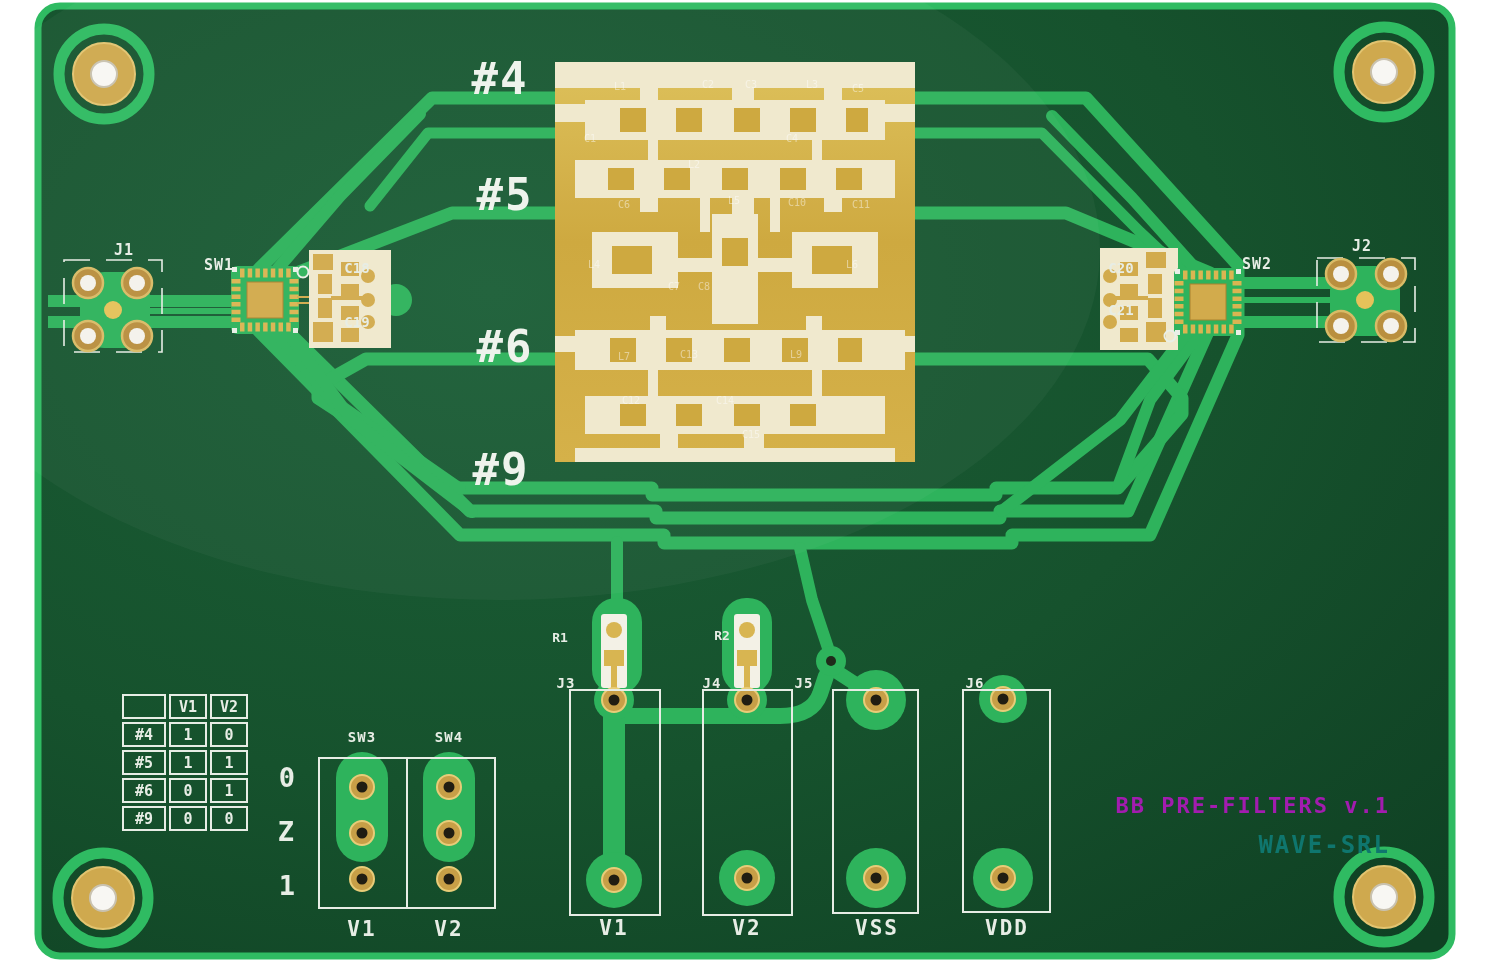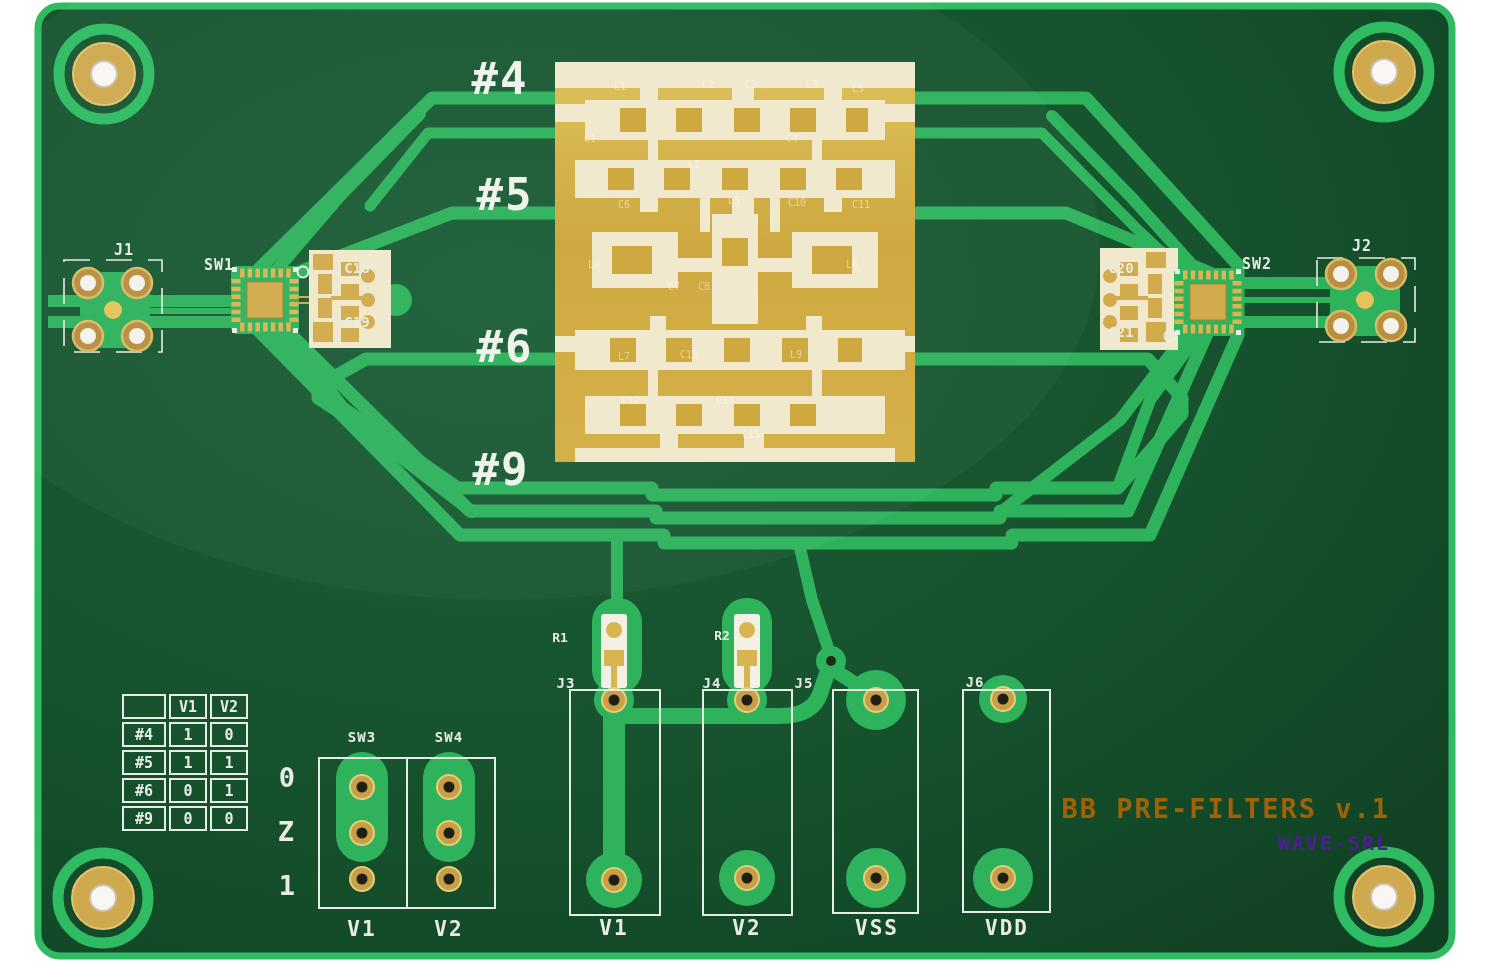--- a/index.html
+++ b/index.html
@@ -6,22 +6,22 @@
   #stage{position:relative;width:1495px;height:977px;background:#ffffff;font-family:"DejaVu Sans Mono",monospace;}
   svg{position:absolute;left:0;top:0;}
   .lbl{position:absolute;transform:translate(-50%,-50%);color:#e7ede5;font-family:"DejaVu Sans Mono",monospace;font-weight:bold;white-space:nowrap;text-align:center;}
   .s11{font-size:14px;}
   .s13{font-size:13px;}
   .s14{font-size:14px;letter-spacing:1px;margin-top:7px;}
   .s15{font-size:15px;letter-spacing:1px;}
   .s20{font-size:21px;letter-spacing:2px;}
   .s26{font-size:27px;}
   .s42{font-size:44px;letter-spacing:2px;color:#eef3ec;}
-  .title-block{position:absolute;right:105px;top:793px;text-align:right;color:#a16207;font-weight:bold;font-size:27px;letter-spacing:2px;font-family:"DejaVu Sans Mono",monospace;}
-  .subtitle-block{position:absolute;right:105px;top:831px;text-align:right;color:#4c1d95;font-weight:bold;font-size:20px;letter-spacing:2px;font-family:"DejaVu Sans Mono",monospace;}
+  .title-block{position:absolute;right:105px;top:793px;text-align:right;color:#a21caf;font-weight:bold;font-size:22px;letter-spacing:2px;font-family:"DejaVu Sans Mono",monospace;}
+  .subtitle-block{position:absolute;right:105px;top:831px;text-align:right;color:#0f766e;font-weight:bold;font-size:24px;letter-spacing:2px;font-family:"DejaVu Sans Mono",monospace;}
   .ttable{position:absolute;left:122px;top:694px;display:grid;grid-template-columns:44px 38px 38px;grid-auto-rows:25px;gap:3px;}
   .ttable .cell{border:2px solid #e7ede5;color:#e7ede5;font:bold 15px "DejaVu Sans Mono",monospace;display:flex;align-items:center;justify-content:center;}
 </style>
 </head>
 <body>
 
 <div id="stage">
 
 <svg width="1495" height="977" viewBox="0 0 1495 977">
   <defs>
@@ -376,30 +376,30 @@
 <div class="lbl s42" style="left:500px;top:78px;">#4</div>
 <div class="lbl s42" style="left:505px;top:194px;">#5</div>
 <div class="lbl s42" style="left:505px;top:346px;">#6</div>
 <div class="lbl s42" style="left:501px;top:469px;">#9</div>
 
 <div class="lbl s15" style="left:124px;top:250px;">J1</div>
 <div class="lbl s15" style="left:219px;top:265px;">SW1</div>
 <div class="lbl s11" style="left:357px;top:268px;">C18</div>
 <div class="lbl s11" style="left:357px;top:322px;">C19</div>
 <div class="lbl s11" style="left:1121px;top:268px;">C20</div>
-<div class="lbl s11" style="left:1121px;top:332px;">C21</div>
+<div class="lbl s11" style="left:1121px;top:310px;">C21</div>
 <div class="lbl s15" style="left:1257px;top:264px;">SW2</div>
 <div class="lbl s15" style="left:1362px;top:246px;">J2</div>
 
 <div class="lbl s13" style="left:560px;top:637px;">R1</div>
 <div class="lbl s13" style="left:722px;top:635px;">R2</div>
 <div class="lbl s14" style="left:566px;top:676px;">J3</div>
 <div class="lbl s14" style="left:712px;top:676px;">J4</div>
 <div class="lbl s14" style="left:804px;top:676px;">J5</div>
-<div class="lbl s14" style="left:975px;top:676px;font-family:Liberation Mono, monospace;">J6</div>
+<div class="lbl s14" style="left:975px;top:676px;">J6</div>
 <div class="lbl s20" style="left:614px;top:928px;">V1</div>
 <div class="lbl s20" style="left:747px;top:928px;">V2</div>
 <div class="lbl s20" style="left:877px;top:928px;">VSS</div>
 <div class="lbl s20" style="left:1007px;top:928px;">VDD</div>
 
 <div class="lbl s14" style="left:362px;top:730px;">SW3</div>
 <div class="lbl s14" style="left:449px;top:730px;">SW4</div>
 <div class="lbl s26" style="left:287px;top:777px;">0</div>
 <div class="lbl s26" style="left:286px;top:831px;">Z</div>
 <div class="lbl s26" style="left:287px;top:885px;">1</div>

